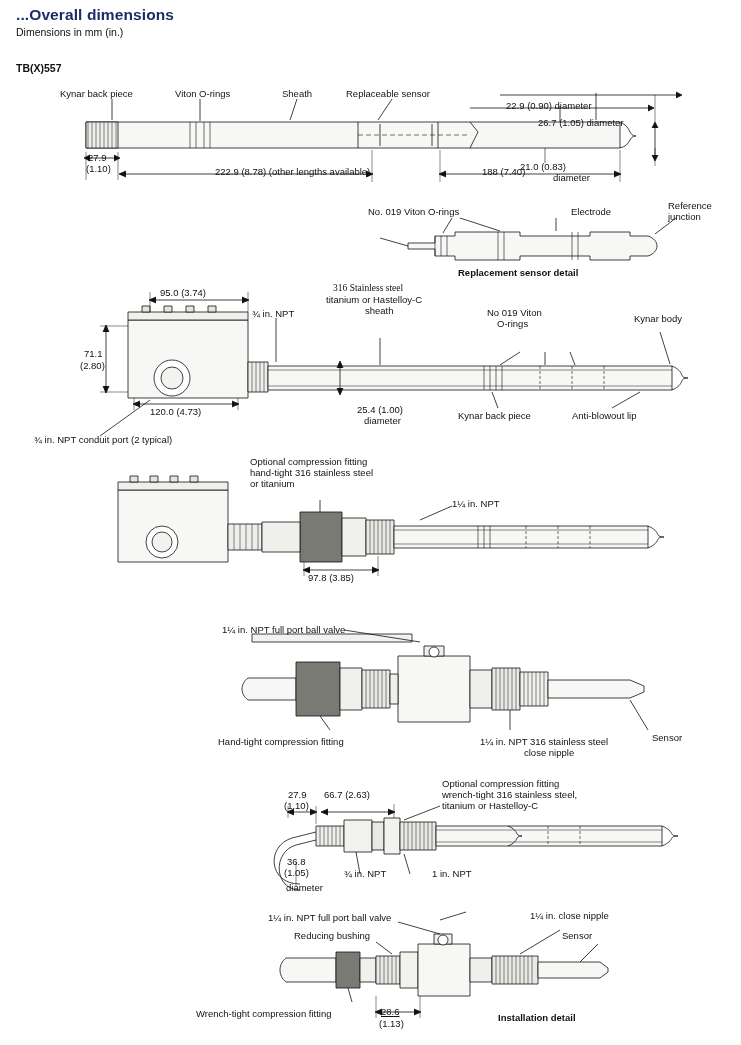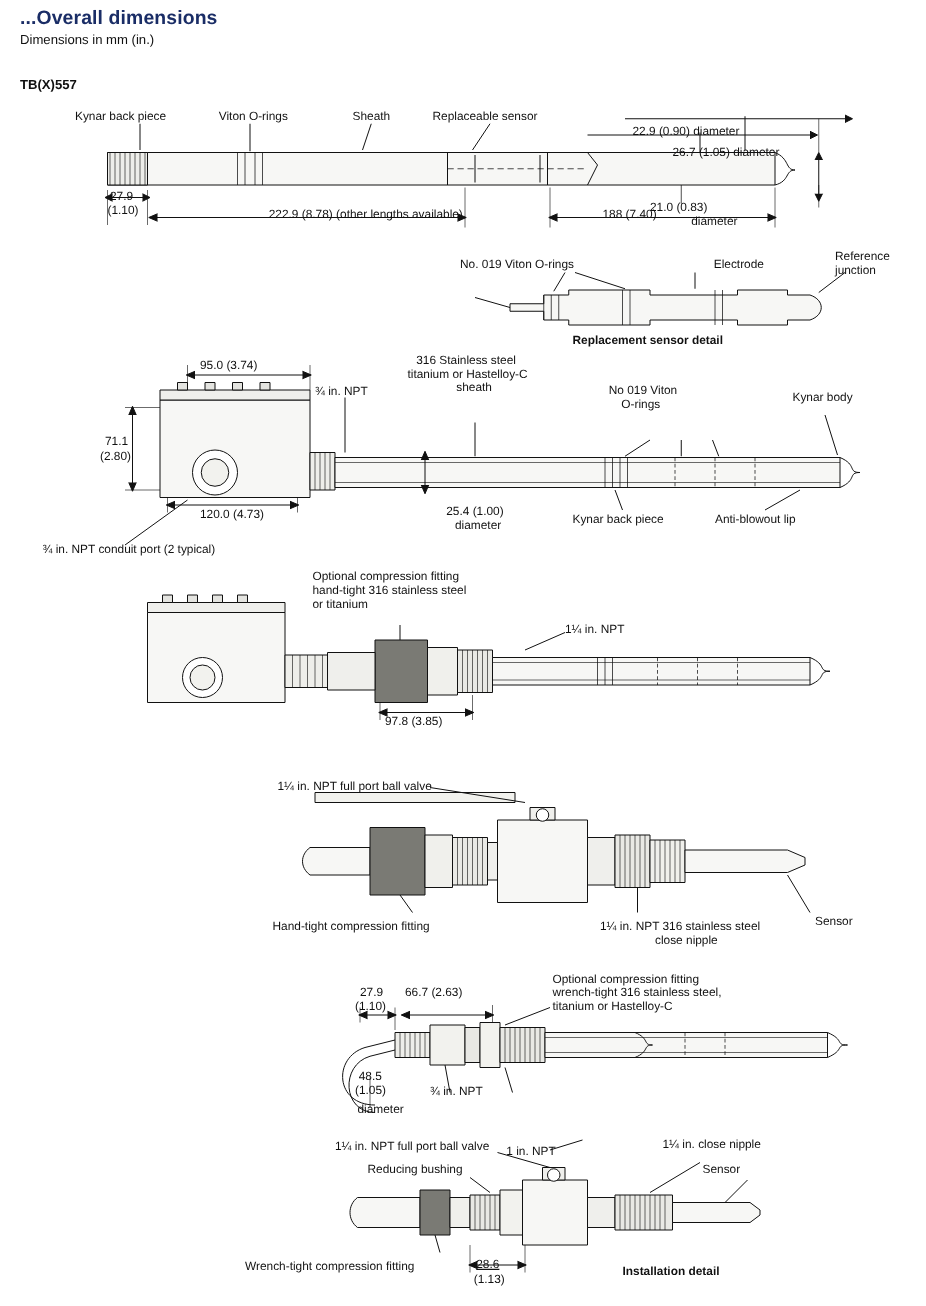--- a/index.html
+++ b/index.html
@@ -317,29 +317,29 @@
   <div class="t" style="left:553px; top:172px;">diameter</div>
 
   <div class="t" style="left:368px; top:206px;">No. 019 Viton O-rings</div>
   <div class="t" style="left:530px; top:206px;padding-left:41px;">Electrode</div>
   <div class="t" style="left:668px; top:200px;">Reference</div>
   <div class="t" style="left:668px; top:211px;">junction</div>
   <div class="cap" style="left:458px; top:267px;">Replacement sensor detail</div>
 
   <div class="t" style="left:160px; top:287px;">95.0 (3.74)</div>
   <div class="t" style="left:252px; top:308px;">¾ in. NPT</div>
-  <div class="t" style="left:333px; top:283px;">316 Stainless steel</div>
+  <div class="t" style="left:333px; top:283px;font-family:Liberation Serif, serif;">316 Stainless steel</div>
   <div class="t" style="left:326px; top:294px;">titanium or Hastelloy-C</div>
   <div class="t" style="left:365px; top:305px;">sheath</div>
   <div class="t" style="left:487px; top:307px;">No 019 Viton</div>
   <div class="t" style="left:497px; top:318px;">O-rings</div>
   <div class="t" style="left:634px; top:313px;">Kynar body</div>
   <div class="t" style="left:84px; top:348px;text-align:center;">71.1</div>
   <div class="t" style="left:80px; top:360px;">(2.80)</div>
-  <div class="t" style="left:160px; top:406px;text-align:right;">120.0 (4.73)</div>
+  <div class="t" style="left:150px; top:406px;text-align:right;">120.0 (4.73)</div>
   <div class="t" style="left:357px; top:404px;">25.4 (1.00)</div>
   <div class="t" style="left:364px; top:415px;">diameter</div>
   <div class="t" style="left:458px; top:410px;">Kynar back piece</div>
   <div class="t" style="left:572px; top:410px;">Anti-blowout lip</div>
   <div class="t" style="left:34px; top:434px;">¾ in. NPT conduit port (2 typical)</div>
 
   <div class="t" style="left:250px; top:456px;">Optional compression fitting</div>
   <div class="t" style="left:250px; top:467px;">hand-tight 316 stainless steel</div>
   <div class="t" style="left:250px; top:478px;">or titanium</div>
   <div class="t" style="left:452px; top:498px;">1¼ in. NPT</div>
@@ -350,25 +350,25 @@
   <div class="t" style="left:480px; top:736px;">1¼ in. NPT 316 stainless steel</div>
   <div class="t" style="left:524px; top:747px;">close nipple</div>
   <div class="t" style="left:652px; top:732px;">Sensor</div>
 
   <div class="t" style="left:288px; top:789px;">27.9</div>
   <div class="t" style="left:284px; top:800px;">(1.10)</div>
   <div class="t" style="left:324px; top:789px;">66.7 (2.63)</div>
   <div class="t" style="left:442px; top:778px;">Optional compression fitting</div>
   <div class="t" style="left:442px; top:789px;">wrench-tight 316 stainless steel,</div>
   <div class="t" style="left:442px; top:800px;">titanium or Hastelloy-C</div>
-  <div class="t" style="left:287px; top:856px;">48.5</div>
+  <div class="t" style="left:287px; top:856px;">36.8</div>
   <div class="t" style="left:284px; top:867px;">(1.05)</div>
   <div class="t" style="left:286px; top:882px;">diameter</div>
   <div class="t" style="left:344px; top:868px;">¾ in. NPT</div>
-  <div class="t" style="left:405px; top:868px;margin-top:48px;">1 in. NPT</div>
+  <div class="t" style="left:432px; top:868px;">1 in. NPT</div>
 
   <div class="t" style="left:268px; top:912px;">1¼ in. NPT full port ball valve</div>
   <div class="t" style="left:294px; top:930px;">Reducing bushing</div>
   <div class="t" style="left:530px; top:910px;">1¼ in. close nipple</div>
   <div class="t" style="left:562px; top:930px;">Sensor</div>
   <div class="t" style="left:196px; top:1008px;">Wrench-tight compression fitting</div>
   <div class="t" style="left:381px; top:1006px;text-decoration:underline;">28.6</div>
   <div class="t" style="left:379px; top:1018px;">(1.13)</div>
   <div class="cap" style="left:498px; top:1012px;">Installation detail</div>
 

